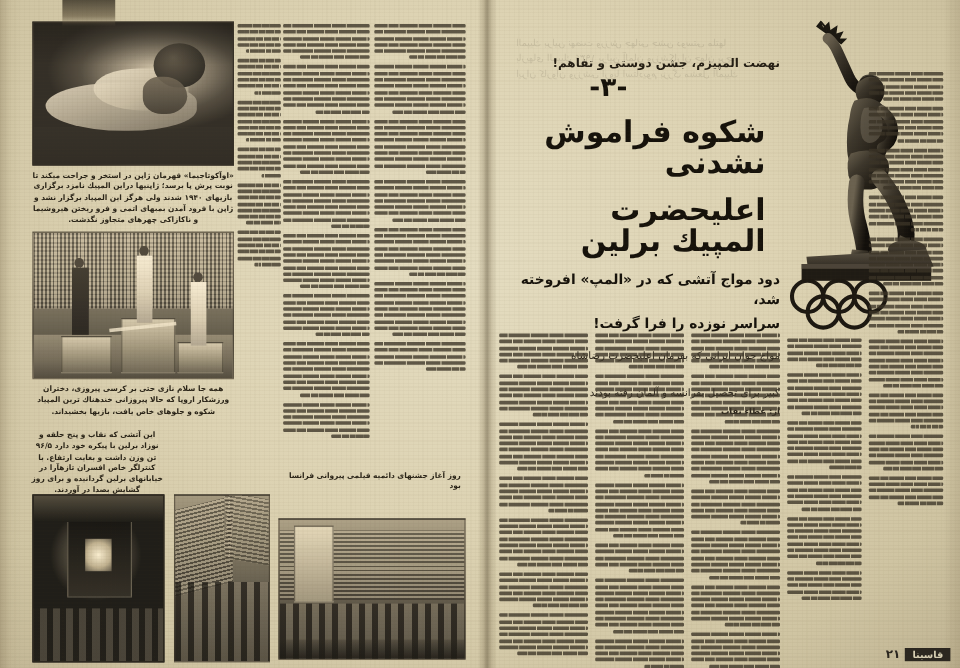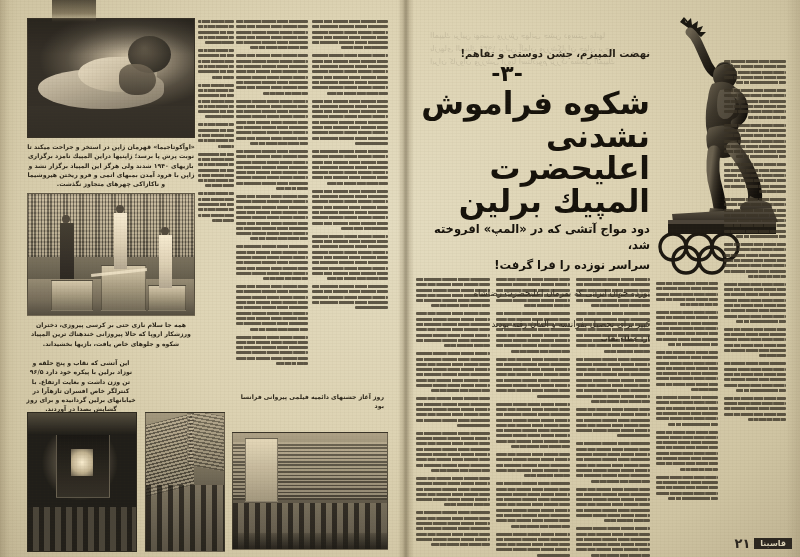--- a/index.html
+++ b/index.html
@@ -76,21 +76,21 @@
   }
   #kicker{
     font-size:10px;font-weight:bold;letter-spacing:.2px;
     margin:0 0 4px 0;color:#241e14;
   }
   #issue-num{
     font-size:22px;font-weight:bold;letter-spacing:2px;
     margin:0 0 2px 0;line-height:1;text-align:center;padding-right:46px;
   }
   .hl{
-    font-size:31px;font-weight:bold;line-height:1.05;margin:0;
+    font-size:25px;font-weight:bold;line-height:1.05;margin:12px;
     letter-spacing:-0.5px;
   }
   #subhead{
     font-size:11.5px;font-weight:bold;line-height:1.35;margin:5px 0 0 0;
   }
   #deck{
     font-size:8.6px;line-height:1.6;margin:13px 0 0 0;color:#2a241a;
   }
   #byline{
     font-size:7px;margin:3px 0 0 0;font-weight:bold;color:#2a241a;
@@ -183,21 +183,21 @@
   #rings{position:absolute;right:24px;top:232px;width:120px;height:44px;}
   
   #footer-plate{
     position:absolute;right:8px;bottom:6px;
     display:flex;align-items:center;gap:4px;direction:rtl;
   }
   #plate-mark{
     background:#2c2720;color:#ddd4b8;font-size:8px;font-weight:bold;
     padding:1px 6px;letter-spacing:1px;
   }
-  #plate-page{font-size:13px;color:#2c2720;font-weight:bold;text-align:center;}
+  #plate-page{font-size:10px;color:#2c2720;font-weight:bold;text-align:center;}
   
   .ghost{
     position:absolute;opacity:.13;color:#3b3326;font-size:8px;
     direction:rtl;line-height:1.6;pointer-events:none;
     transform:scaleX(-1);
   }
 </style>
 </head>
 <body>
 
@@ -532,21 +532,21 @@
     </svg>
   </div>
 
   <div id="headline">
     <p id="kicker">نهضت المپیزم، جشن دوستی و تفاهم!</p>
     <p id="issue-num">-۳-</p>
     <p class="hl">شکوه فراموش نشدنی</p>
     <p class="hl">اعلیحضرت المپیك برلین</p>
     <p id="subhead">دود مواج آتشی که در «المپ» افروخته شد،</p>
     <p id="subhead">سراسر نوزده را فرا گرفت!</p>
-    <p id="deck">نوزده جوان ایرانی که بفرمان اعلیحضرت رضاشاه</p>
+    <p id="deck">مواج جوان ایرانی که بفرمان اعلیحضرت رضاشاه</p>
     <p id="deck" style="margin-top:18px">کبیر برای تحصیل بفرانسه و آلمان رفته بودند</p>
     <p id="byline">از: عطاء نقاب</p>
   </div>
 
   <div class="col" style="left:416px;top:278px;width:74px;">
     <div class="para">
       <div class="line v2"></div>
         <div class="line"></div>
         <div class="line v3"></div>
       <div class="line"></div>

